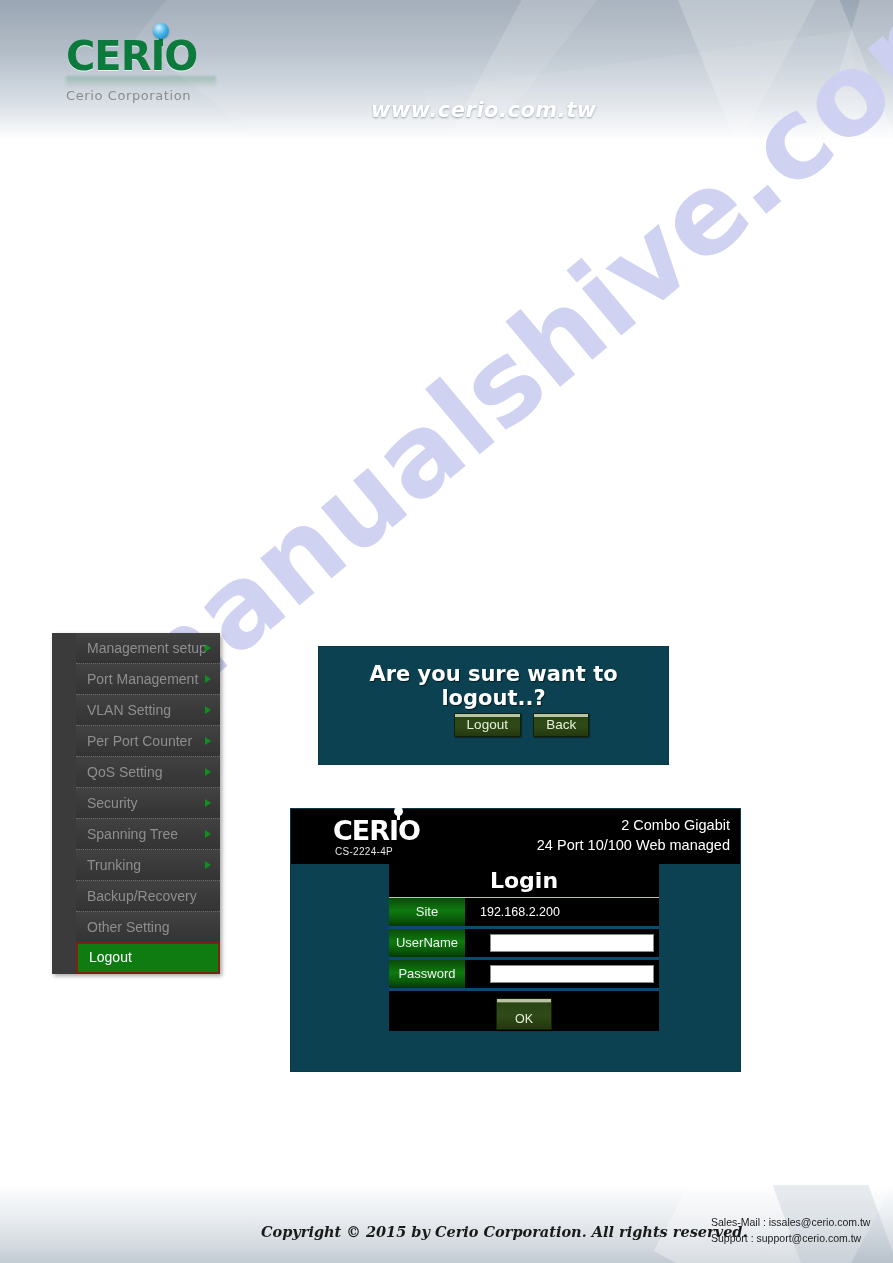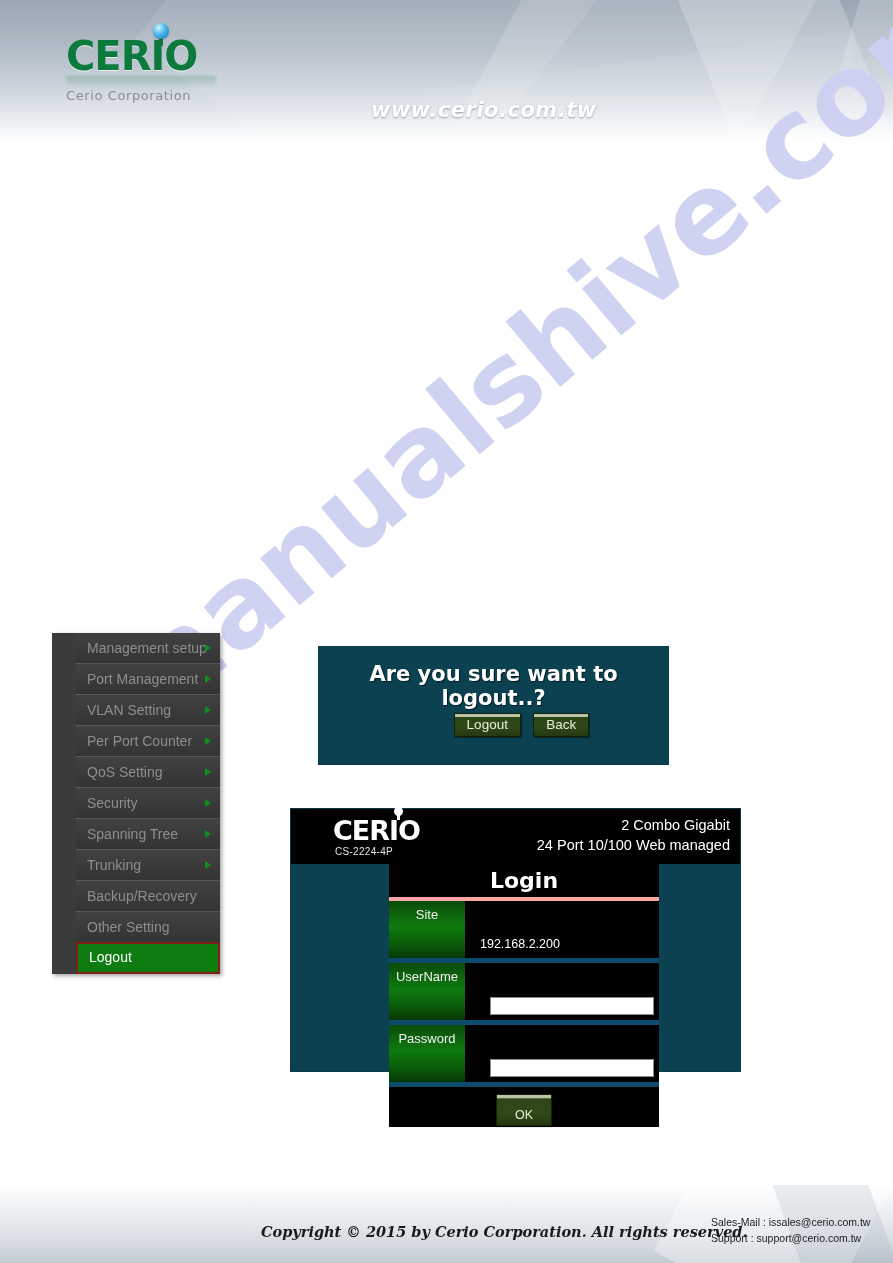--- a/index.html
+++ b/index.html
@@ -168,36 +168,35 @@
   #login-form{
     position:absolute;left:98px;top:55px;width:270px;
     background:#000000;
     border-collapse:collapse;
   }
   #login-title{
     height:33px;line-height:33px;text-align:center;
     font-family:"DejaVu Sans", sans-serif;
     font-size:22px;font-weight:bold;color:#ffffff;
     background:#000000;
-    border-bottom:4px solid #fca5a5;
-  }
-  .frow{display:flex;align-items:stretch;border-bottom:5px solid #0c4a6e;}
+    border-bottom:1px solid #fca5a5;
+  }
+  .frow{display:flex;align-items:stretch;border-bottom:3px solid #0c4a6e;}
   .flabel{
     width:76px;min-height:28px;line-height:28px;text-align:center;
     font-size:13px;color:#f2f2f2;
     background:linear-gradient(to bottom,#0b4a0b 0%,#0e7a0e 45%,#0a5c0a 75%,#063806 100%);
     border-right:1px solid #000000;
     font-family:"Liberation Sans", sans-serif;
   }
   .fvalue{
     flex:1;min-height:28px;line-height:28px;padding-left:14px;
     background:#000000;
     font-size:12.5px;color:#ffffff;
     font-family:"Liberation Sans", sans-serif;
-    margin-top:29px;
   }
   .ftext{
     margin:5px 0 5px 10px;width:158px;height:16px;
     background:#ffffff;border:1px solid #8a8a8a;
     padding:0 2px;font-size:12px;
     font-family:"Liberation Sans", sans-serif;
     box-sizing:content-box;
   }
   #ok-row{
     height:40px;background:#000000;text-align:center;padding-top:7px;

